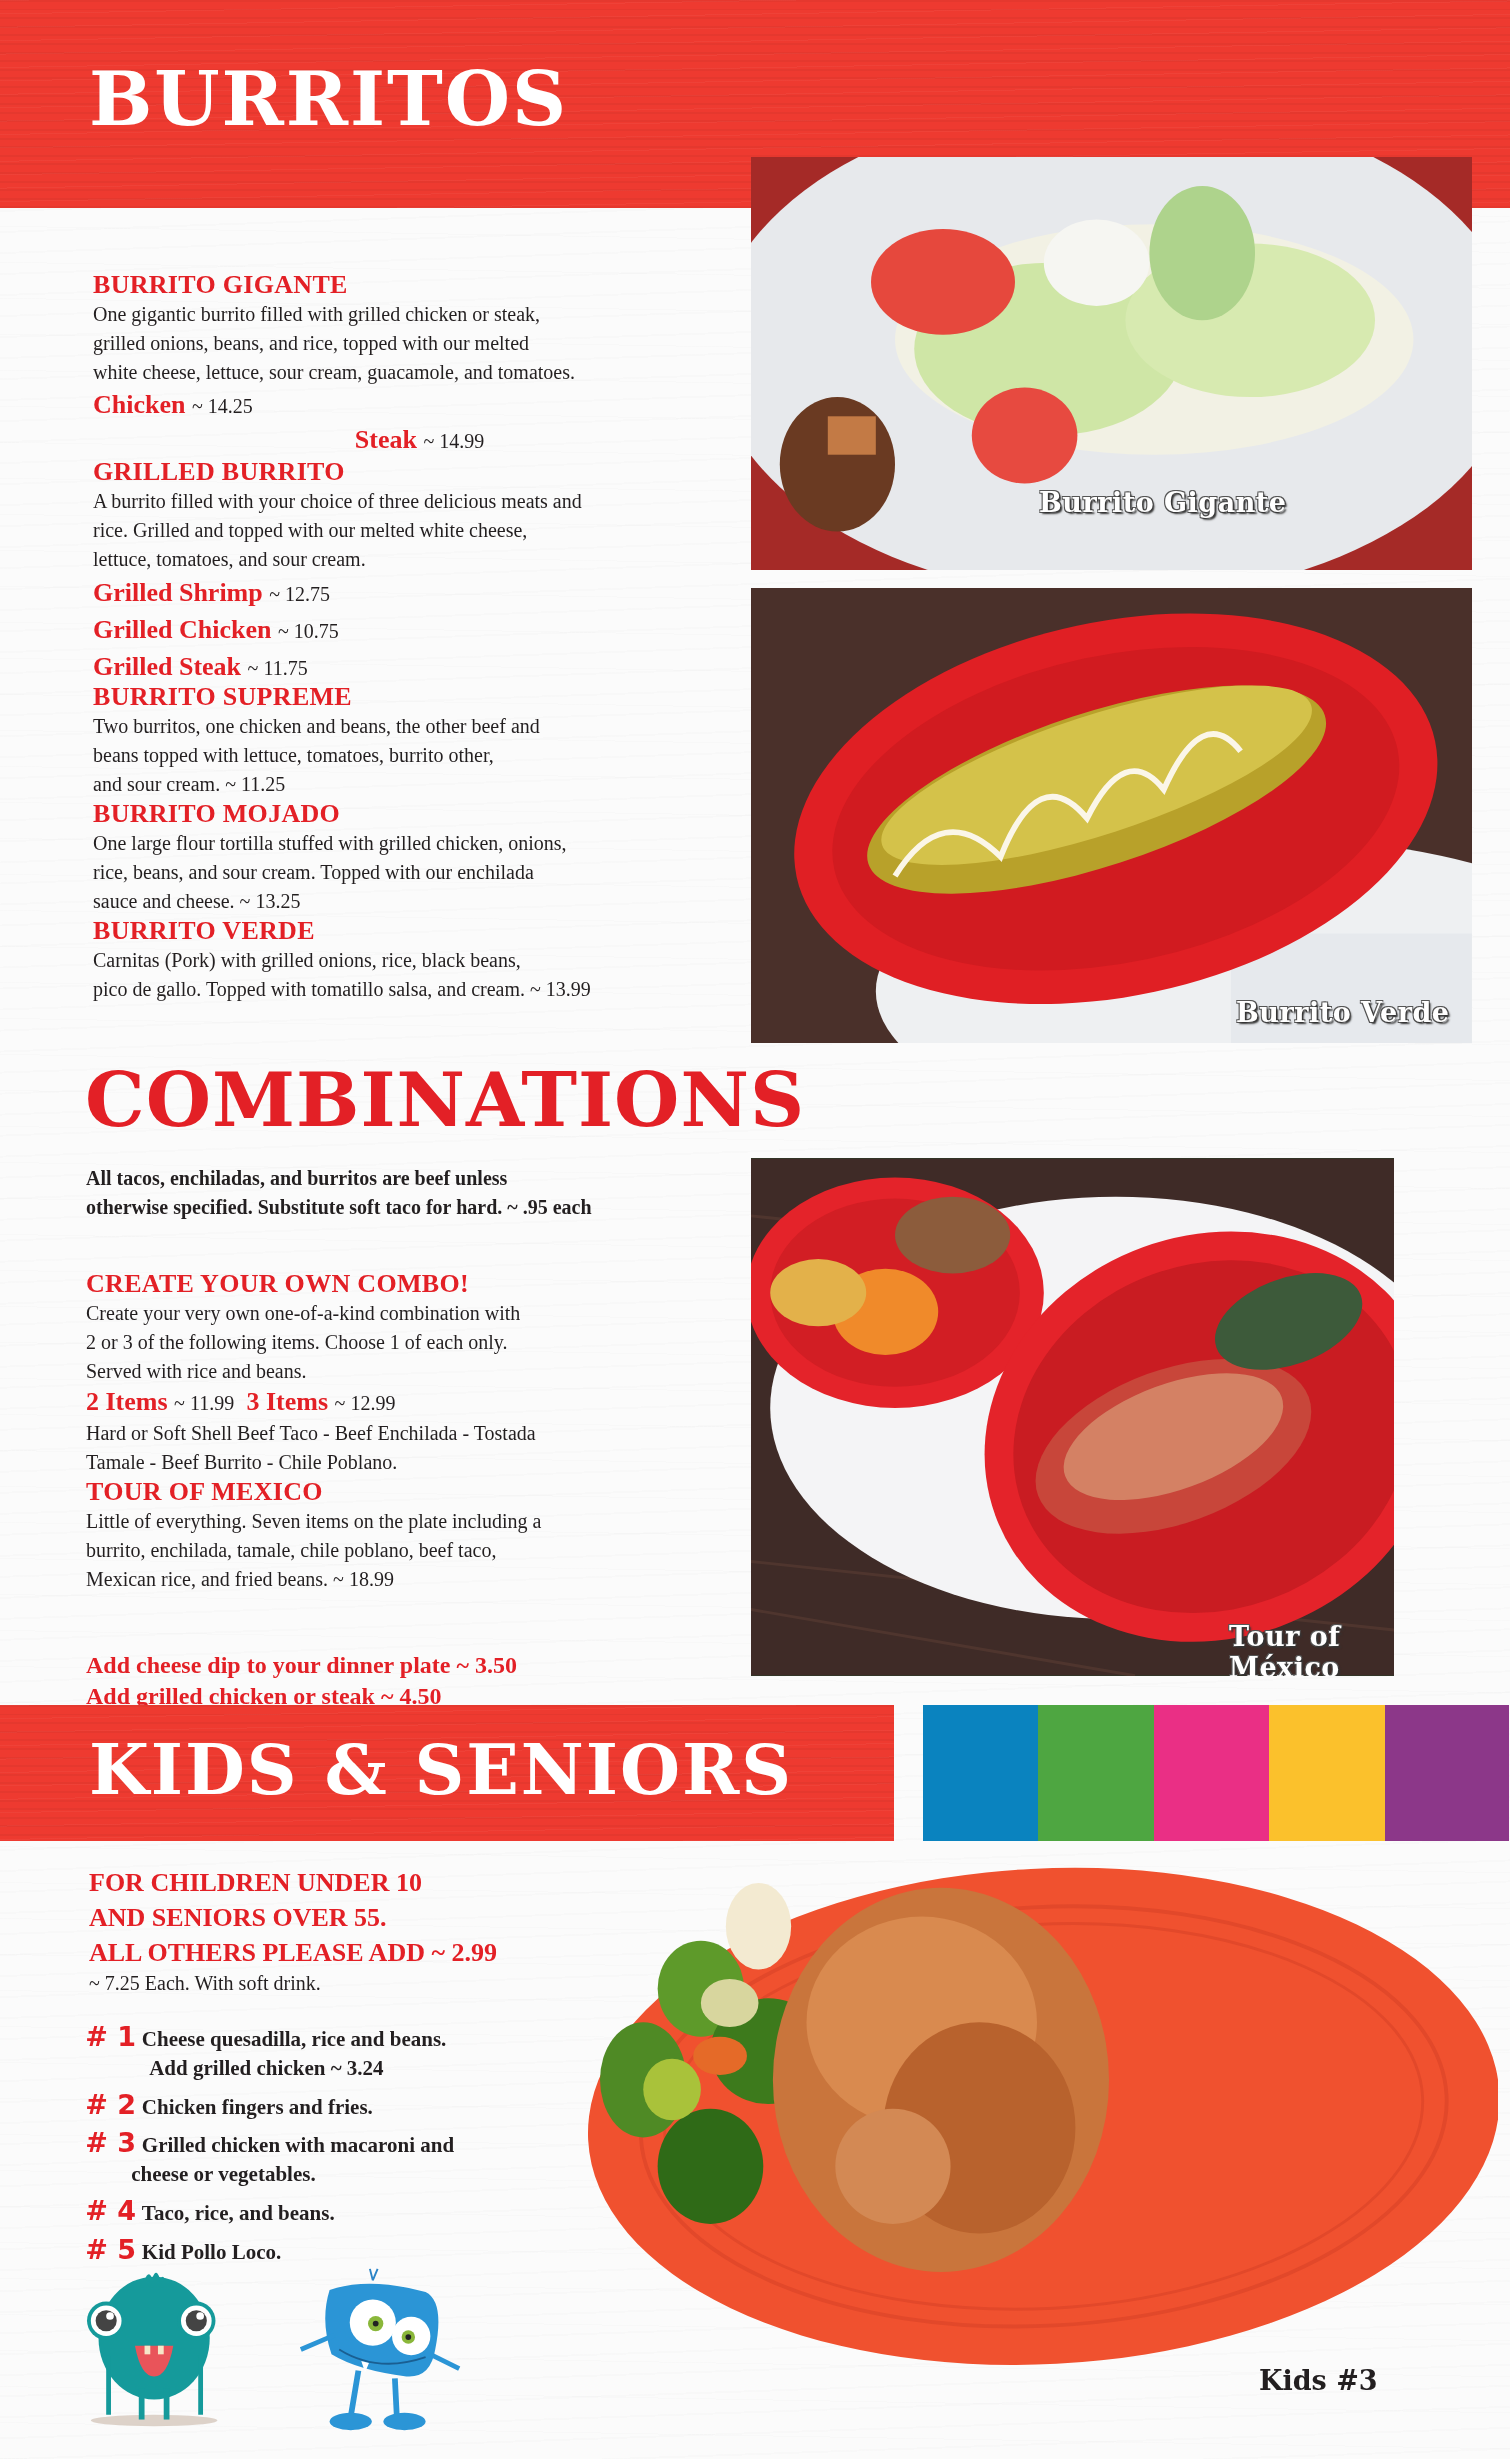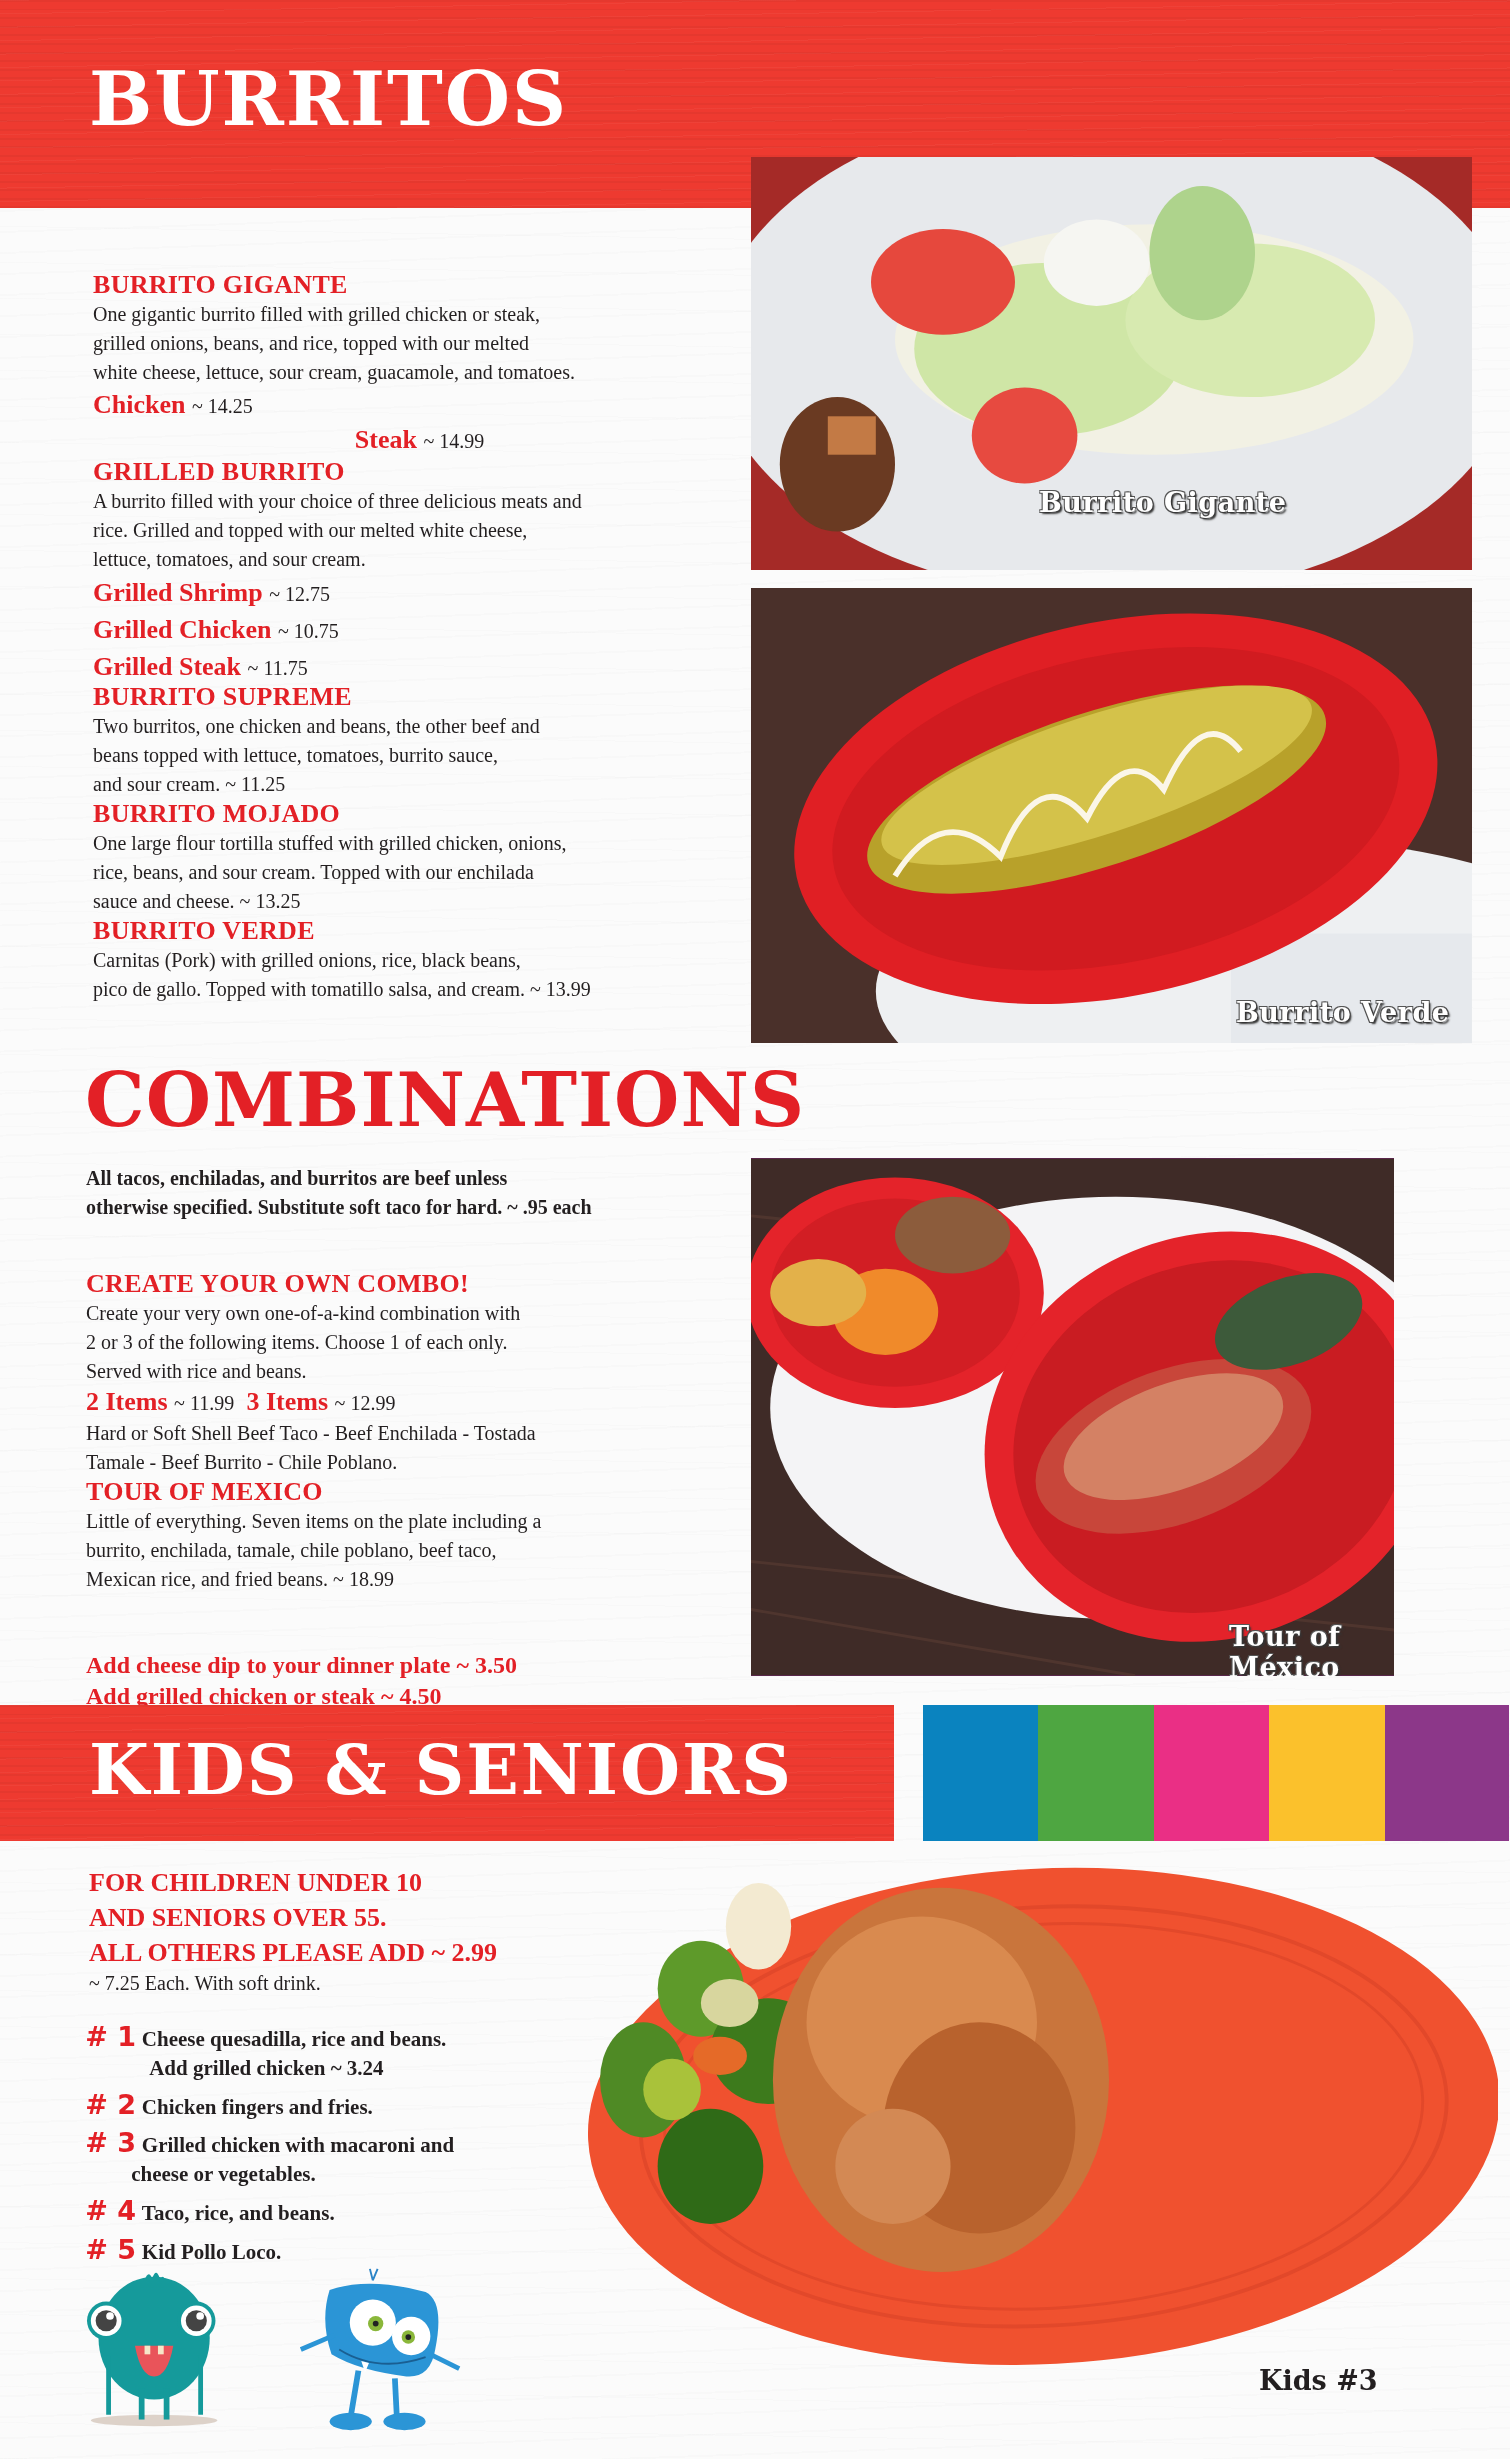--- a/index.html
+++ b/index.html
@@ -76,21 +76,21 @@
     <span class="val">~ 10.75</span>
   </div>
   <div class="price-line">
     <span class="lbl">Grilled Steak</span>
     <span class="val">~ 11.75</span>
   </div>
 
   <div class="item-head" style="margin-top:-3.8px;">BURRITO SUPREME</div>
   <div class="desc">
     <div>Two burritos, one chicken and beans, the other beef and</div>
-    <div>beans topped with lettuce, tomatoes, burrito sauce,</div>
+    <div>beans topped with lettuce, tomatoes, burrito other,</div>
     <div>and sour cream. ~ 11.25</div>
   </div>
 
   <div class="item-head">BURRITO MOJADO</div>
   <div class="desc">
     <div>One large flour tortilla stuffed with grilled chicken, onions,</div>
     <div>rice, beans, and sour cream. Topped with our enchilada</div>
     <div>sauce and cheese. ~ 13.25</div>
   </div>
 
@@ -162,21 +162,21 @@
     <div>burrito, enchilada, tamale, chile poblano, beef taco,</div>
     <div>Mexican rice, and fried beans. ~ 18.99</div>
   </div>
 
   <div style="margin-top:56px;font-size:24px;line-height:31px;font-weight:bold;color:#e32026;">
     <div>Add cheese dip to your dinner plate ~ 3.50</div>
     <div>Add grilled chicken or steak ~ 4.50</div>
   </div>
 </div>
 
-<div class="abs photo" style="left:751px;top:1158px;width:643px;height:518px;background:#a21caf;text-decoration:underline;">
+<div class="abs photo" style="left:751px;top:1158px;width:643px;height:518px;background:#14532d;text-decoration:underline;">
   <svg width="721" height="518" style="position:absolute;left:0;top:0;" viewBox="0 0 751 539">
     <rect width="751" height="539" fill="#3f2b27"></rect>
     <g stroke="#5a3d33" stroke-width="3" opacity="0.6">
       <line x1="0" y1="60" x2="751" y2="140"></line>
         <line x1="0" y1="420" x2="751" y2="500"></line>
       <line x1="0" y1="470" x2="400" y2="539"></line>
     </g>
     <ellipse cx="380" cy="260" rx="360" ry="220" fill="#f4f4f6"></ellipse>
     <ellipse cx="150" cy="140" rx="155" ry="120" fill="#e4232a"></ellipse>
     <ellipse cx="150" cy="140" rx="130" ry="98" fill="#d21e24"></ellipse>

